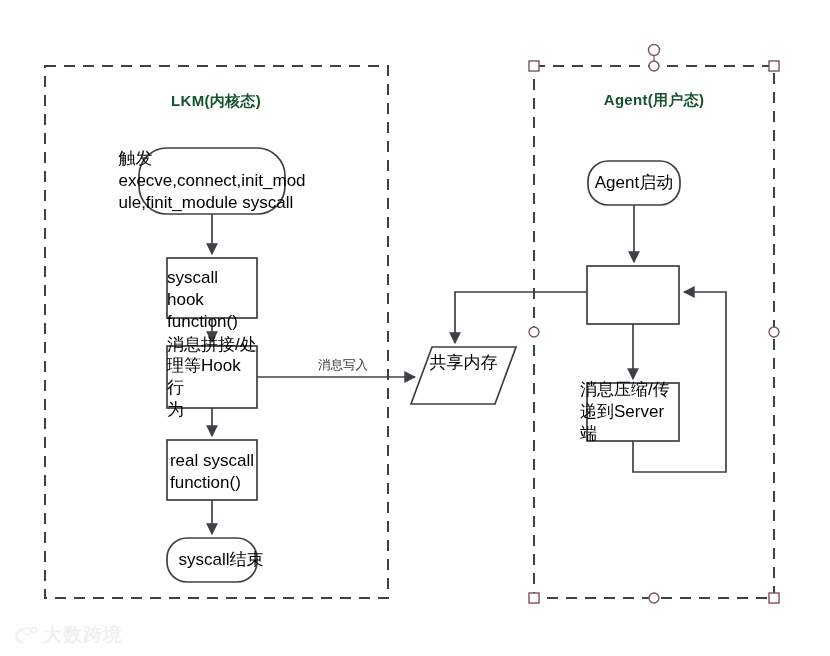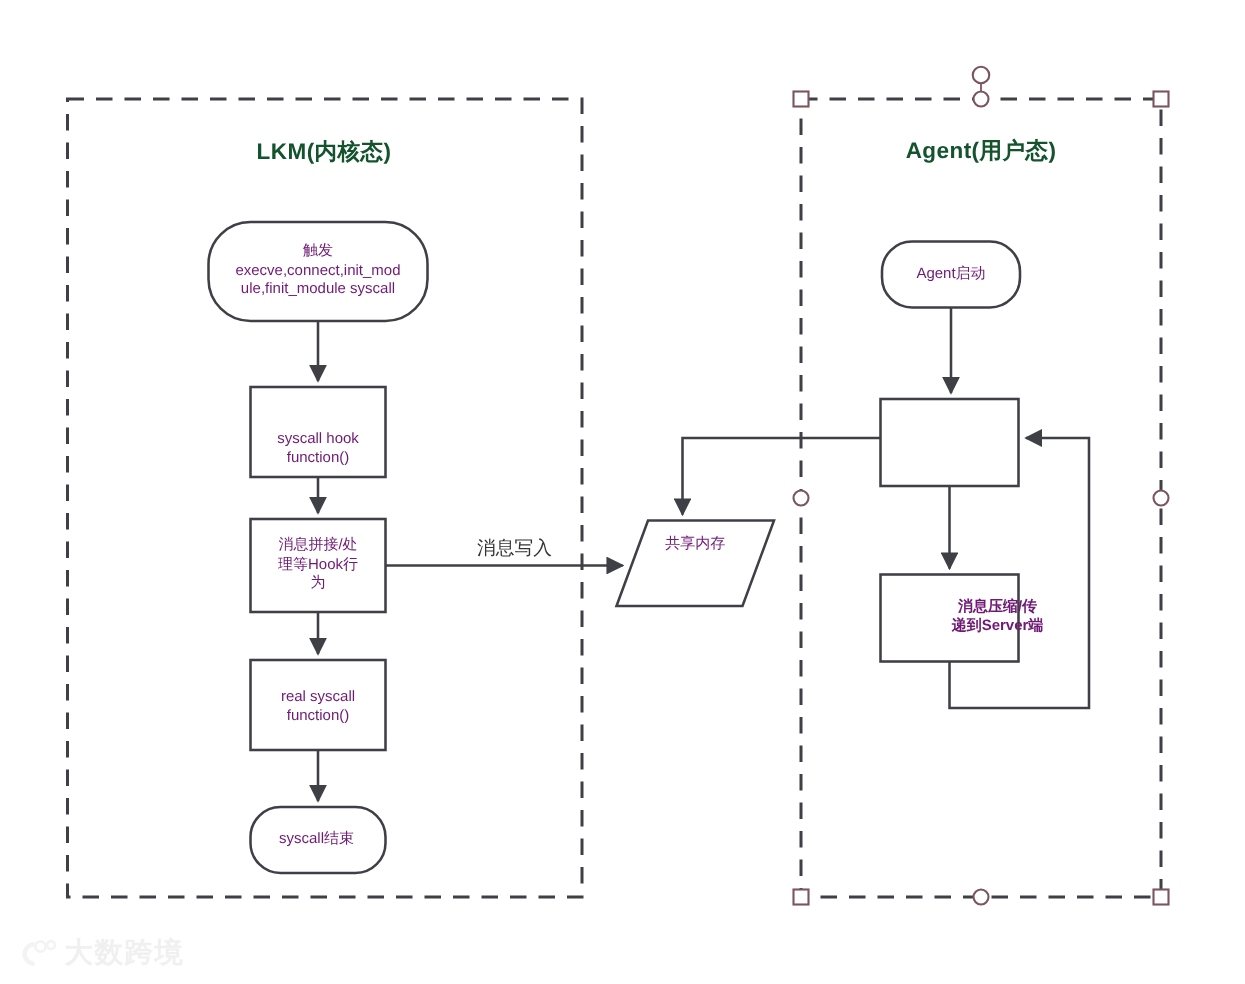--- a/index.html
+++ b/index.html
@@ -19,23 +19,22 @@
     position: absolute;
     left: 0; top: 0;
     width: 830px;
     height: 656px;
   }
   .node-text {
     position: absolute;
     display: flex;
     align-items: center;
     justify-content: center;
-    text-align: center;
-    color: #701a75;
-    font-size: 10px;
+    color: #000000;
+    font-size: 17px;
     line-height: 1.28;
     pointer-events: none;
     white-space: pre-line;
   }
   .lane-title {
     position: absolute;
     color: #14532d;
     font-size: 15px;
     font-weight: 700;
     letter-spacing: 0.3px;
@@ -143,28 +142,28 @@
   <div class="node-text" style="left:167px; top:258px; width:90px; height:60px;margin-top:12px;">syscall hook
 function()</div>
 
   <div class="node-text" style="left:167px; top:346px; width:90px; height:62px;">消息拼接/处
 理等Hook行
 为</div>
 
   <div class="node-text" style="left:167px; top:440px; width:90px; height:64px;">real syscall
 function()</div>
 
-  <div class="node-text" style="left:166px; top:538px; width:90px; height:44px;border-radius:22px;">syscall结束</div>
+  <div class="node-text" style="left:176px; top:538px; width:90px; height:44px;border-radius:22px;">syscall结束</div>
 
   <div class="node-text" style="left:411px; top:343px; width:105px; height:40px;">共享内存</div>
 
   <div class="node-text" style="left:588px; top:161px; width:92px; height:44px;">Agent启动</div>
 
 
-  <div class="node-text" style="left:619px; top:383px; width:92px; height:58px;font-weight:bold;">消息压缩/传
+  <div class="node-text" style="left:580px; top:383px; width:92px; height:58px;">消息压缩/传
 递到Server端</div>
 
   <div class="edge-label" style="left:288px; top:357px; width:110px;">消息写入</div>
 
   <div class="watermark">
     <svg width="26" height="22" viewBox="0 0 26 22">
       <path d="M3 12 a8 8 0 0 1 8 -8 l0 3 a5 5 0 0 0 -5 5 a5 5 0 0 0 5 5 l0 3 a8 8 0 0 1 -8 -8 z" fill="#d8d8d8"></path>
       <circle cx="15" cy="7" r="3.4" fill="none" stroke="#d8d8d8" stroke-width="1.8"></circle>
       <circle cx="22" cy="6" r="2.6" fill="none" stroke="#d8d8d8" stroke-width="1.8"></circle>
     </svg>

